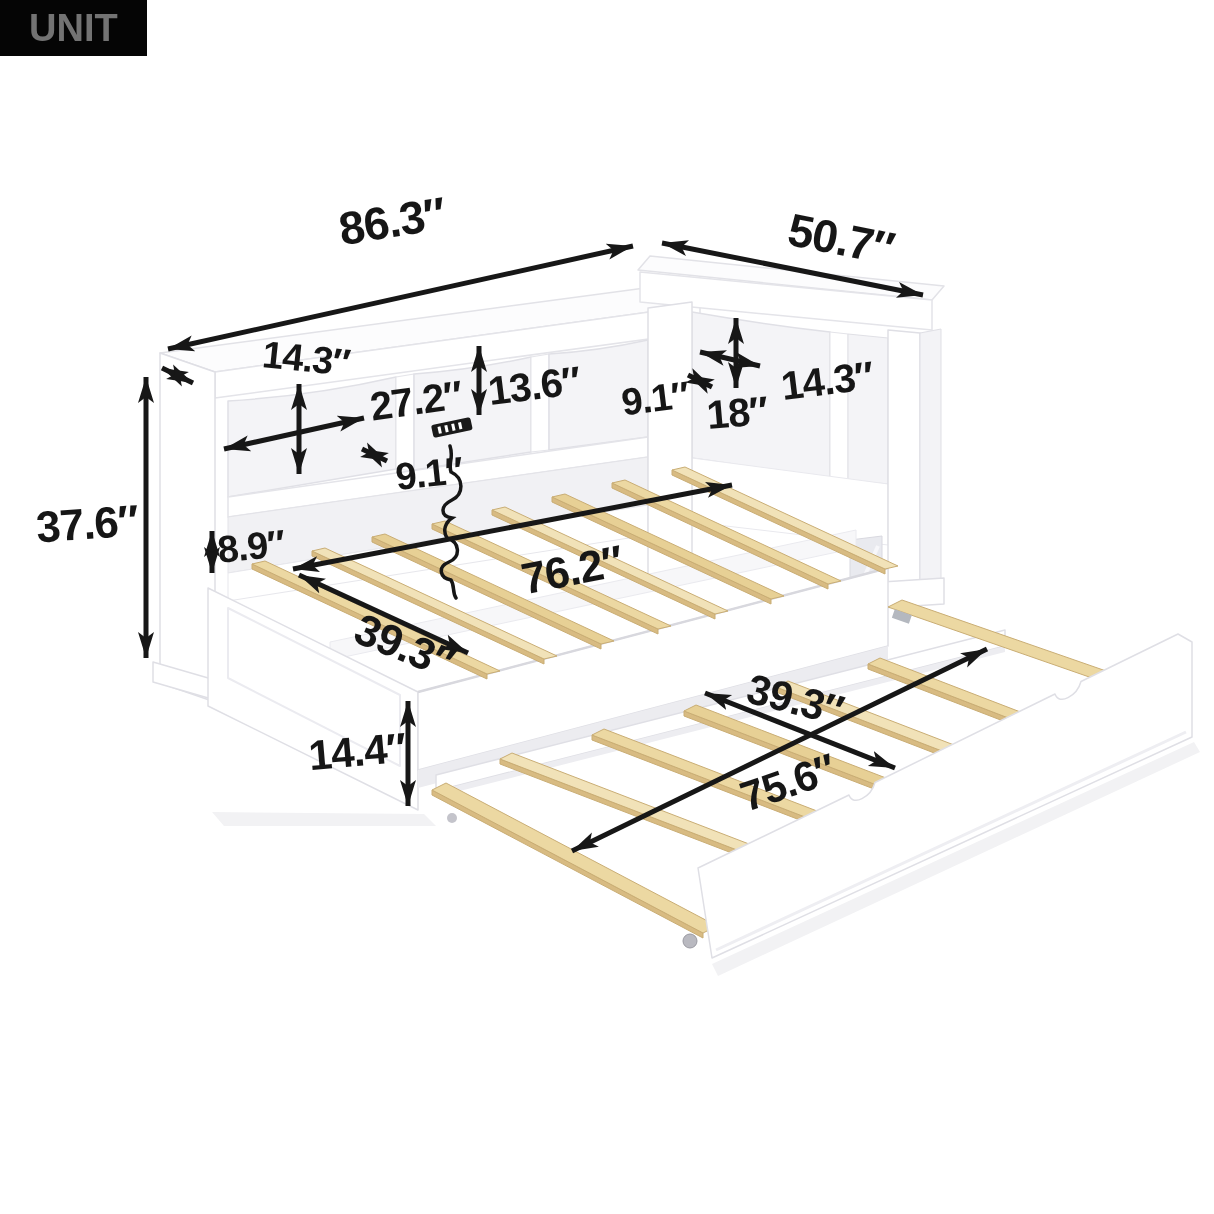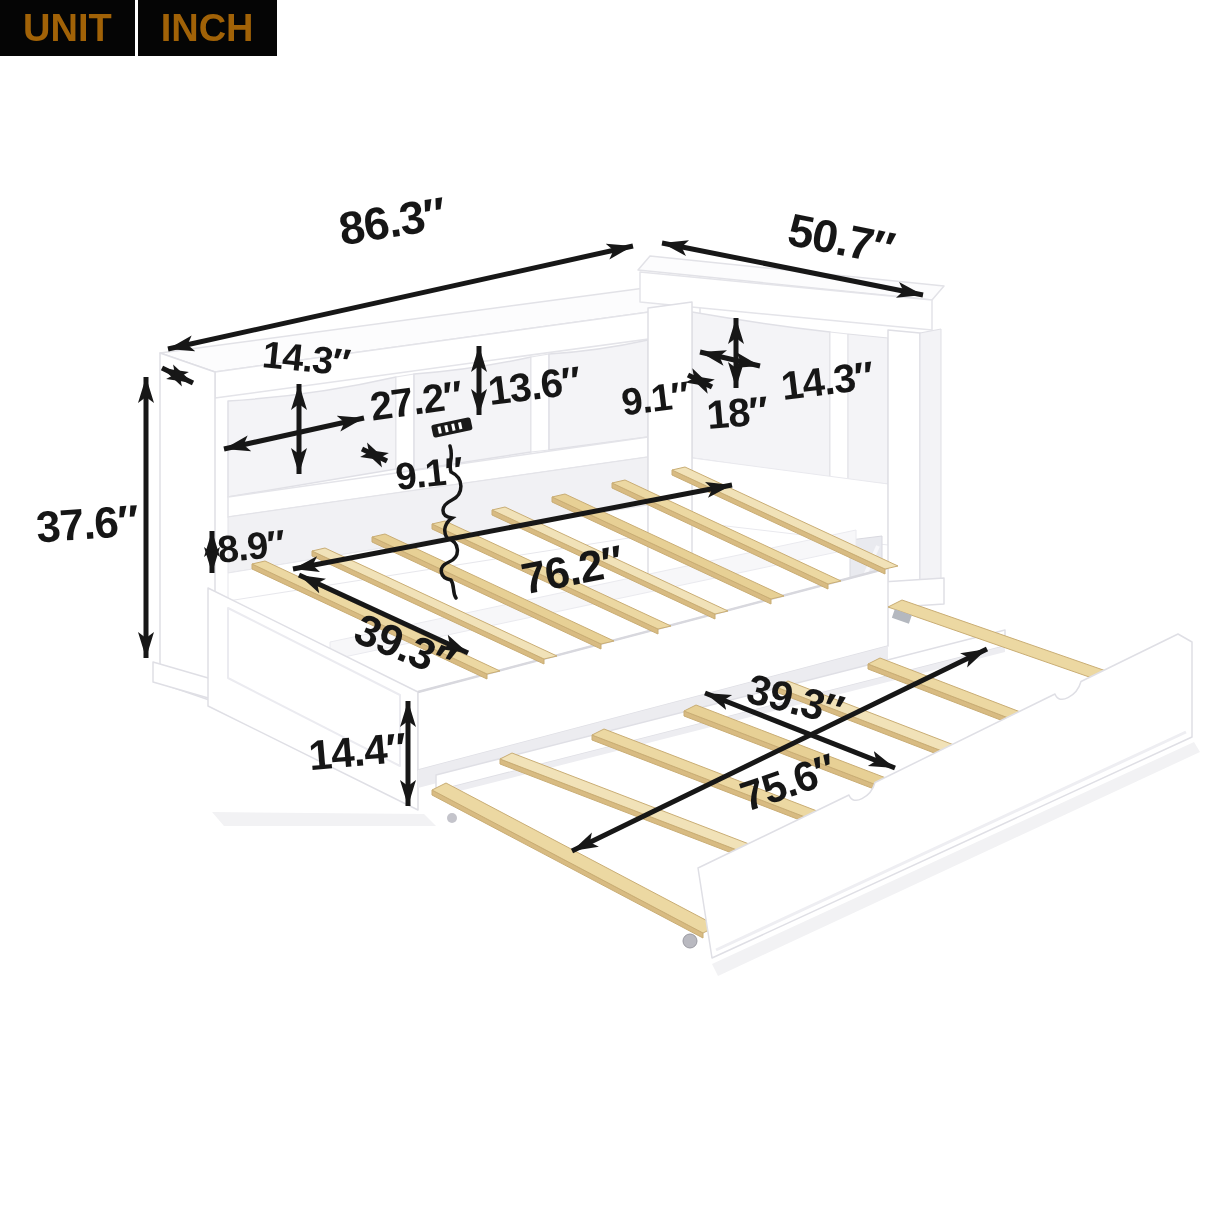--- a/index.html
+++ b/index.html
@@ -1,37 +1,36 @@
 <!DOCTYPE html>
 <html><head>
 <meta charset="utf-8">
 <style>
   html,body{margin:0;padding:0;background:#fff;}
   .stage{position:relative;width:1214px;height:1214px;background:#ffffff;overflow:hidden;
          font-family:"Liberation Sans",sans-serif;}
   .badge{position:absolute;left:0;top:0;display:flex;align-items:stretch;z-index:30;}
-  .badge-box{background:#050505;color:#a16207;font-weight:700;font-size:38px;
+  .badge-box{background:#050505;color:#737373;font-weight:700;font-size:38px;
              letter-spacing:0px;display:flex;align-items:center;justify-content:center;
-             height:56px;padding:0 23px;}
+             height:56px;padding:0 29px;}
   .badge-sep{width:3px;background:#ffffff;height:56px;}
   .art{position:absolute;left:0;top:0;z-index:5;}
   .dim{position:absolute;z-index:20;font-weight:700;color:#161616;white-space:nowrap;
        letter-spacing:-1px;transform:translate(-50%,-50%) rotate(var(--rot,0deg));}
   .sz-xl{font-size:46px;} .sz-lg{font-size:44px;} .sz-md{font-size:42px;}
   .sz-rg{font-size:40px;} .sz-sm{font-size:38px;}
 </style>
 </head>
 <body>
 
 <div class="stage">
 
   <div class="badge">
     <div class="badge-box">UNIT</div>
     <div class="badge-sep"></div>
-    <div class="badge-box">INCH</div>
   </div>
 
   <svg class="art" width="1214" height="1214" viewBox="0 0 1214 1214">
     <defs>
       <marker id="ah" markerUnits="userSpaceOnUse" markerWidth="28" markerHeight="20" refX="26" refY="10" orient="auto-start-reverse">
         <path d="M0,2 L26,10 L0,18 L6,10 Z" fill="#171717"></path>
       </marker>
     </defs>
 
     <g>

